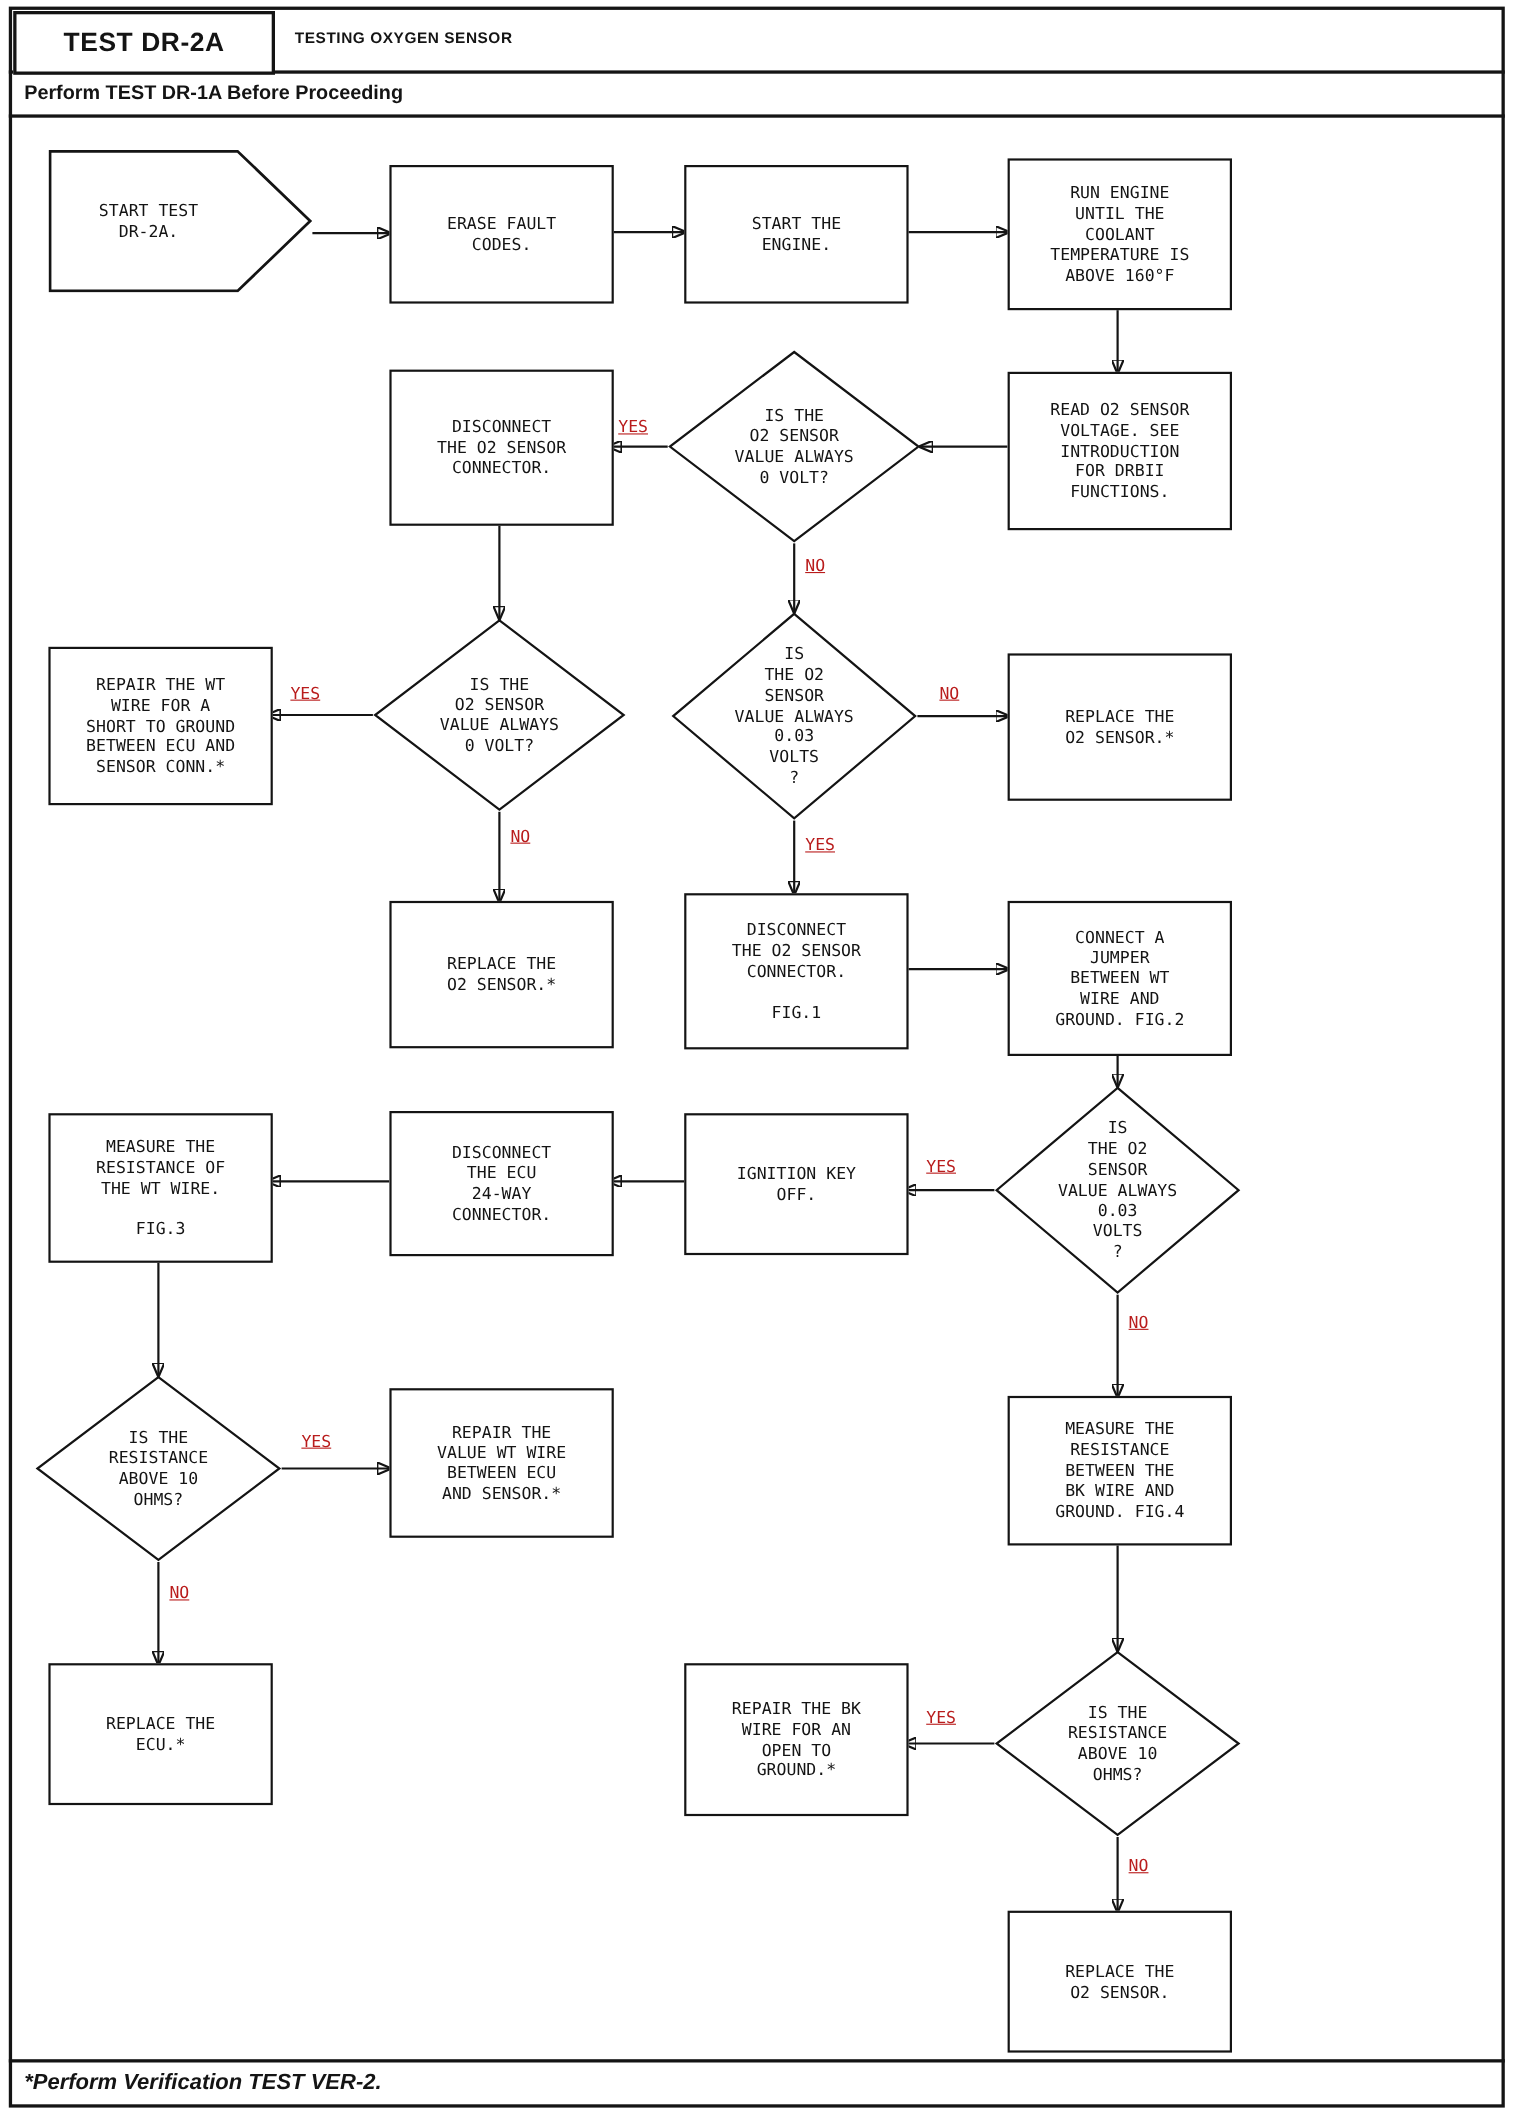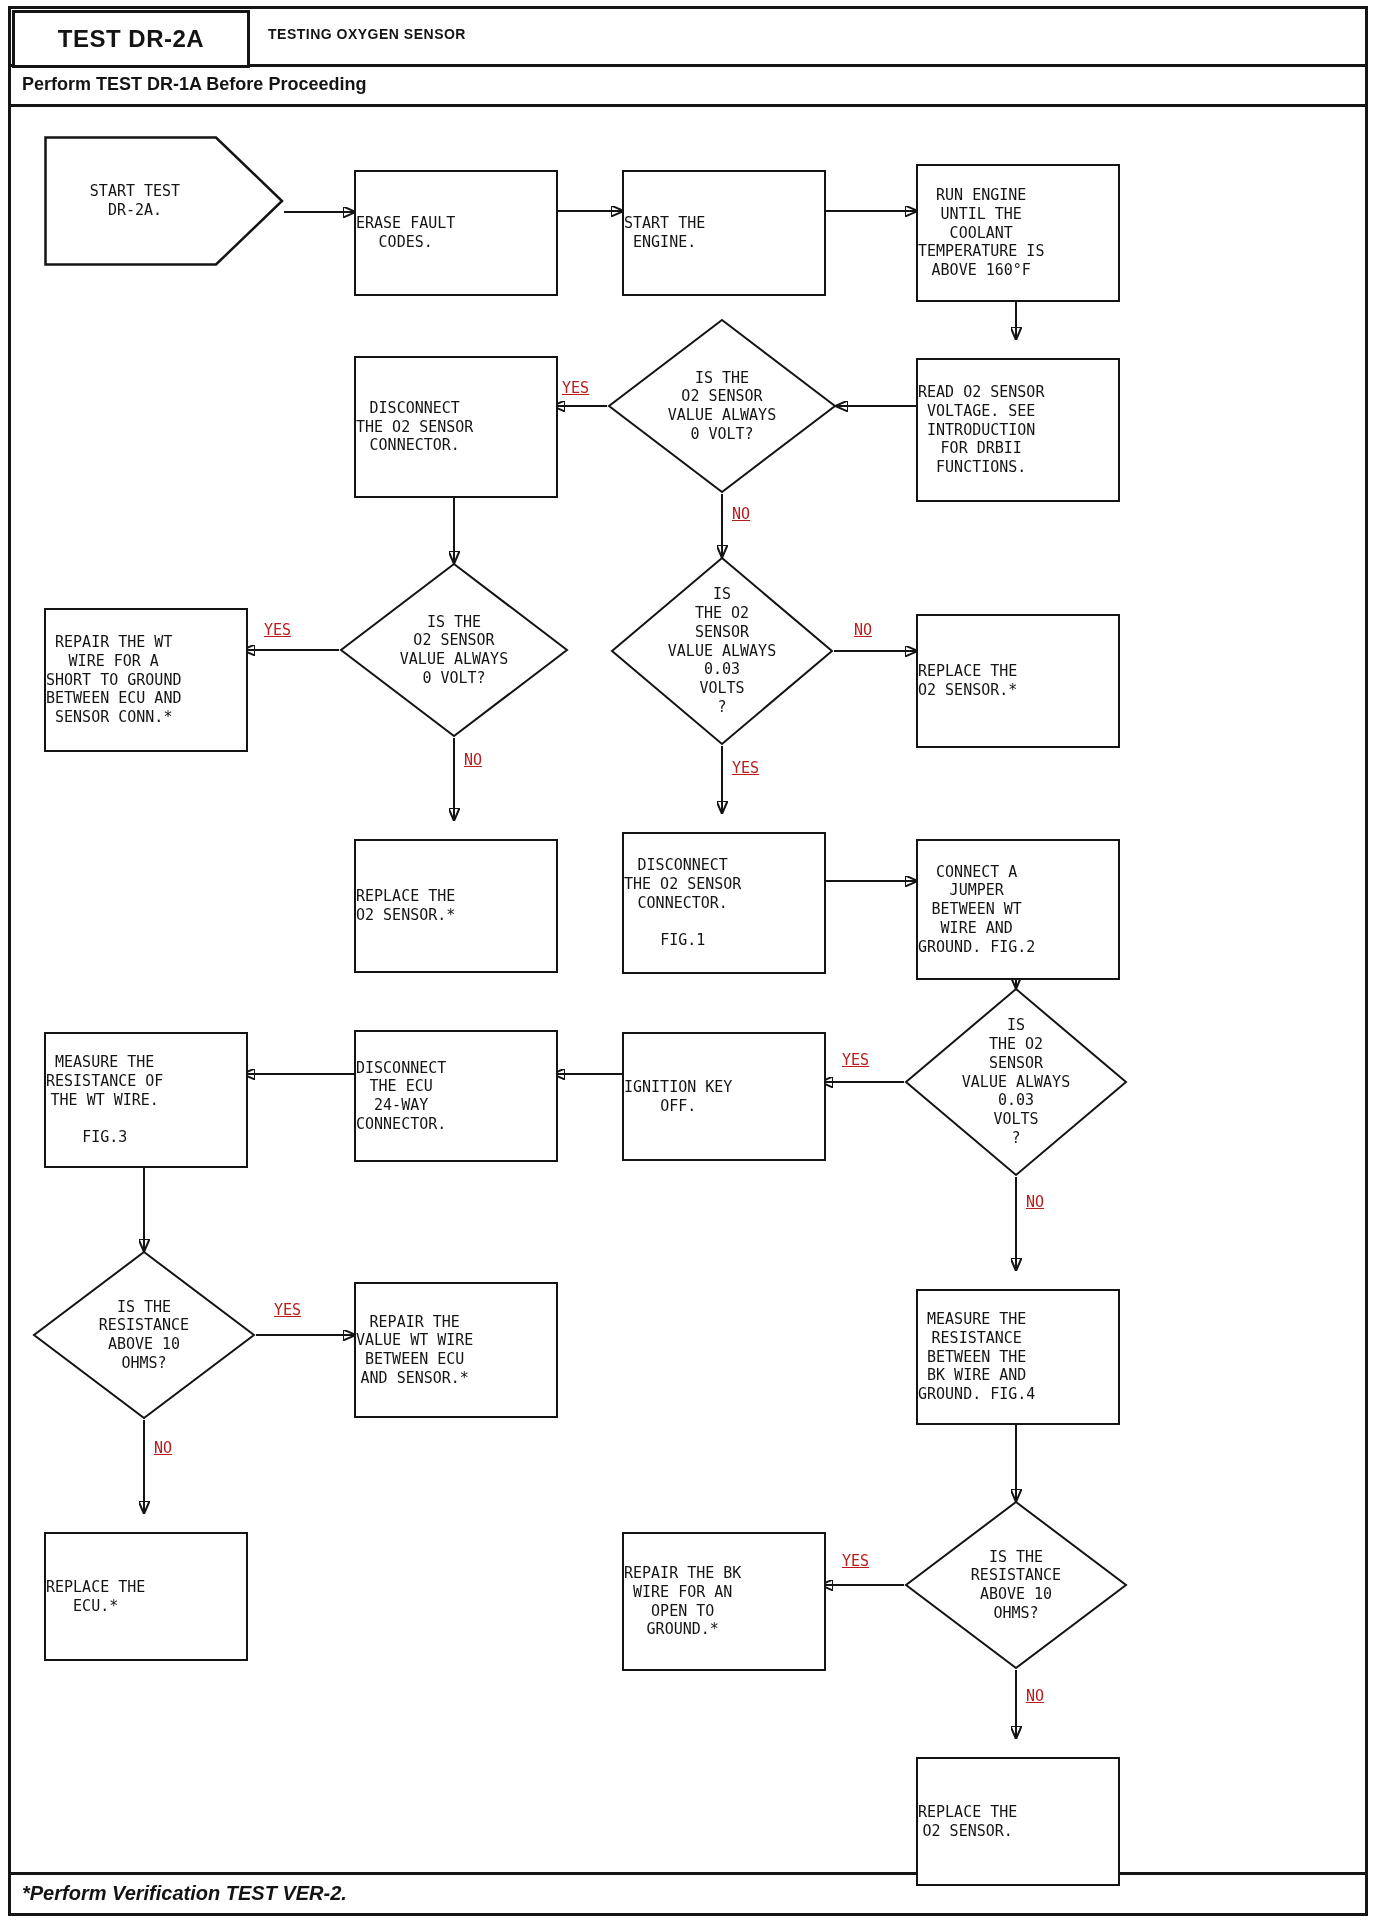--- a/index.html
+++ b/index.html
@@ -23,21 +23,21 @@
   .subtitle {
     position:absolute; left:22px; top:74px;
     font-family:"Liberation Sans", sans-serif; font-weight:bold; font-size:18px;
   }
   .footer-note {
     position:absolute; left:22px; top:1882px;
     font-family:"Liberation Sans", sans-serif; font-weight:bold; font-style:italic; font-size:20px;
   }
   .node {
     position:absolute; border:2px solid #141414; background:#fff;
-    display:flex; align-items:center; justify-content:flex-start; z-index:2;margin-top:20px;
+    display:flex; align-items:center; justify-content:center; z-index:2;
   }
   .node-text {
     white-space:pre-line; text-align:center;
     font-size:15px; line-height:1.25; color:#141414;
   }
   .shape {
     position:absolute; z-index:2; display:flex; align-items:center; justify-content:center;
   }
   .shape svg { position:absolute; left:0; top:0; width:100%; height:100%; }
   .shape .node-text { position:relative; z-index:1; }

